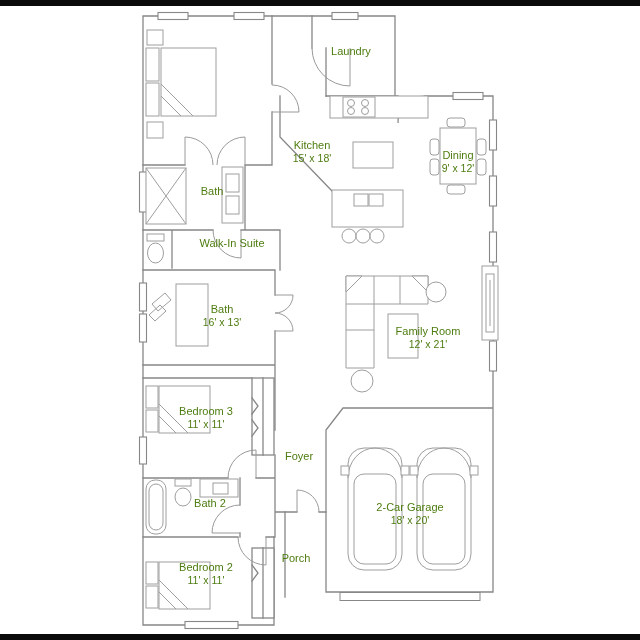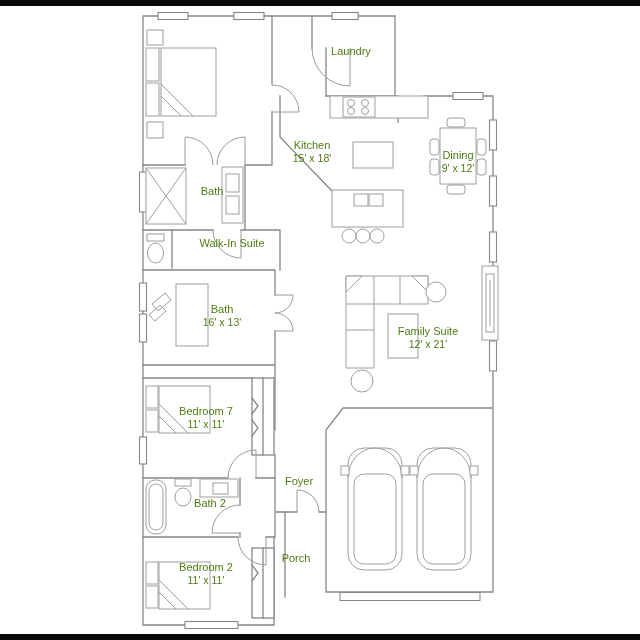--- a/index.html
+++ b/index.html
@@ -208,36 +208,40 @@
     <span class="nm">Bath</span>
   </div>
   <div class="room-label" style="left:232px;top:243px">
     <span class="nm">Walk-In Suite</span>
   </div>
   <div class="room-label" style="left:222px;top:316px">
     <span class="nm">Bath</span>
     <span class="dm">16' x 13'</span>
   </div>
   <div class="room-label" style="left:428px;top:338px">
-    <span class="nm">Family Suite</span>
+    <span class="nm">Family Room</span>
     <span class="dm">12' x 21'</span>
   </div>
   <div class="room-label" style="left:206px;top:418px">
-    <span class="nm">Bedroom 7</span>
+    <span class="nm">Bedroom 3</span>
     <span class="dm">11' x 11'</span>
   </div>
-  <div class="room-label" style="left:299px;top:481px">
+  <div class="room-label" style="left:299px;top:456px">
     <span class="nm">Foyer</span>
   </div>
   <div class="room-label" style="left:210px;top:503px">
     <span class="nm">Bath 2</span>
   </div>
   <div class="room-label" style="left:206px;top:574px">
     <span class="nm">Bedroom 2</span>
     <span class="dm">11' x 11'</span>
   </div>
   <div class="room-label" style="left:296px;top:558px">
     <span class="nm">Porch</span>
   </div>
+  <div class="room-label" style="left:410px;top:514px">
+    <span class="nm">2-Car Garage</span>
+    <span class="dm">18' x 20'</span>
+  </div>
 
   <div class="bar top"></div>
   <div class="bar bottom"></div>
 </div>
 
 </body></html>

